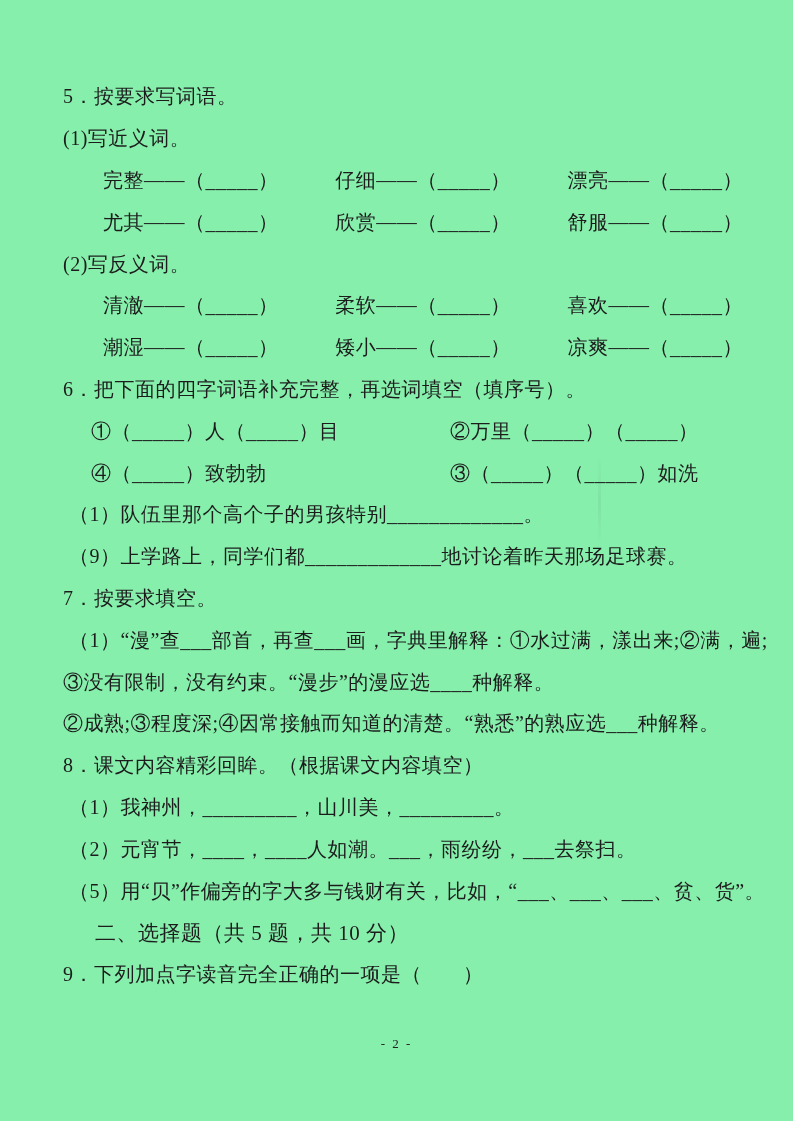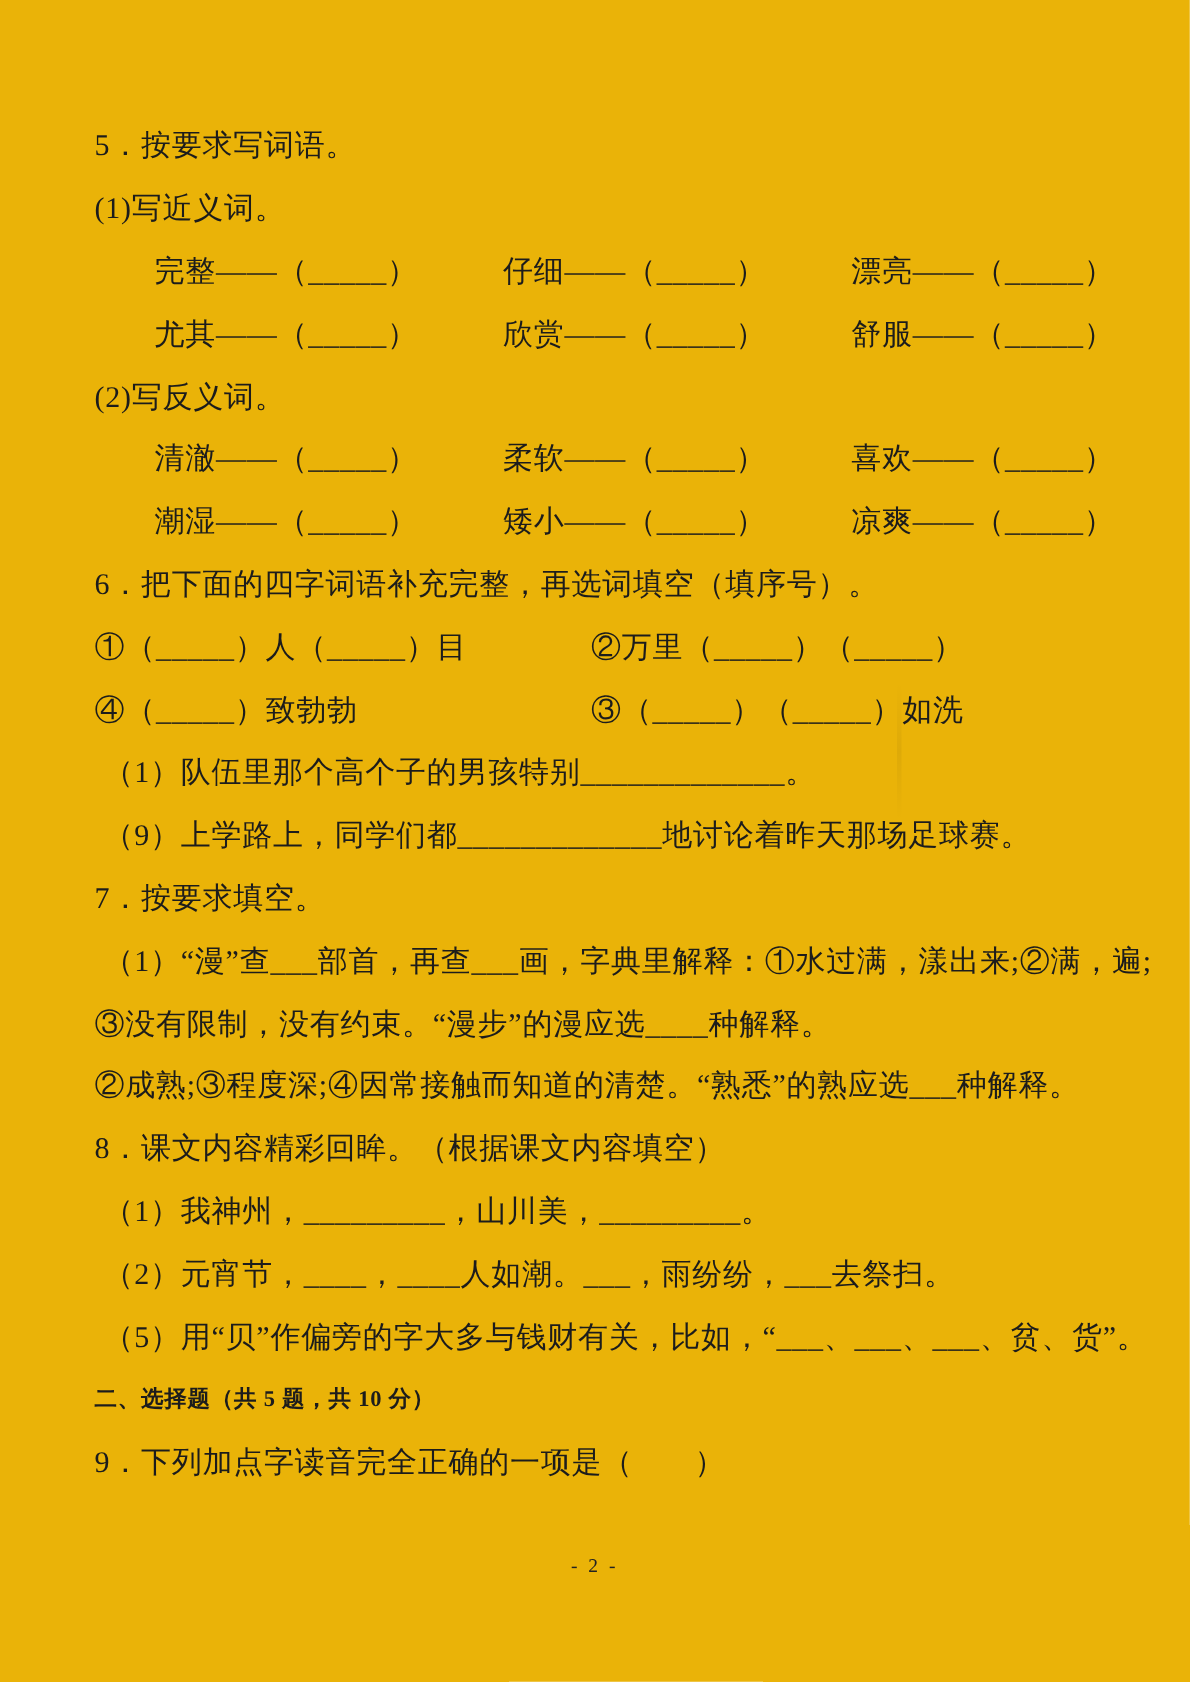--- a/index.html
+++ b/index.html
@@ -11,53 +11,55 @@
     height: 1121px;
     background: #fdfdfd;
     position: relative;
     overflow: hidden;
     font-family: "Liberation Serif", "DejaVu Serif", serif;
     color: #1c1c1c;
   }
   .page {
     position: absolute;
     inset: 0;
-    background: #eab308;
+    background: #86efac;
   }
   .content {
     position: absolute;
     left: 63px;
     top: 76px;
     right: 50px;
   }
   .line {
     height: 41.8px;
     display: flex;
     align-items: center;
     font-size: 20px;
     white-space: nowrap;
     letter-spacing: 0.5px;
   }
   .line.bold {
-    font-weight: bold;
-    font-size: 15px;
+    font-weight: normal;
+    font-size: 21px;
+    margin-left: 32px;
   }
   
   .cols3 > span {
     display: inline-block;
     width: 194px;
     margin-left: 40px;
   }
   .cols3 > span:last-child {
     width: auto;
   }
   
   .cols2 > span {
     display: inline-block;
     width: 331px;
+    margin-left: 28px;
   }
   .cols2 > span:last-child {
     width: auto;
     text-align: center;
   }
   .indent {
     padding-left: 6px;
   }
   .page-number {
     position: absolute;

